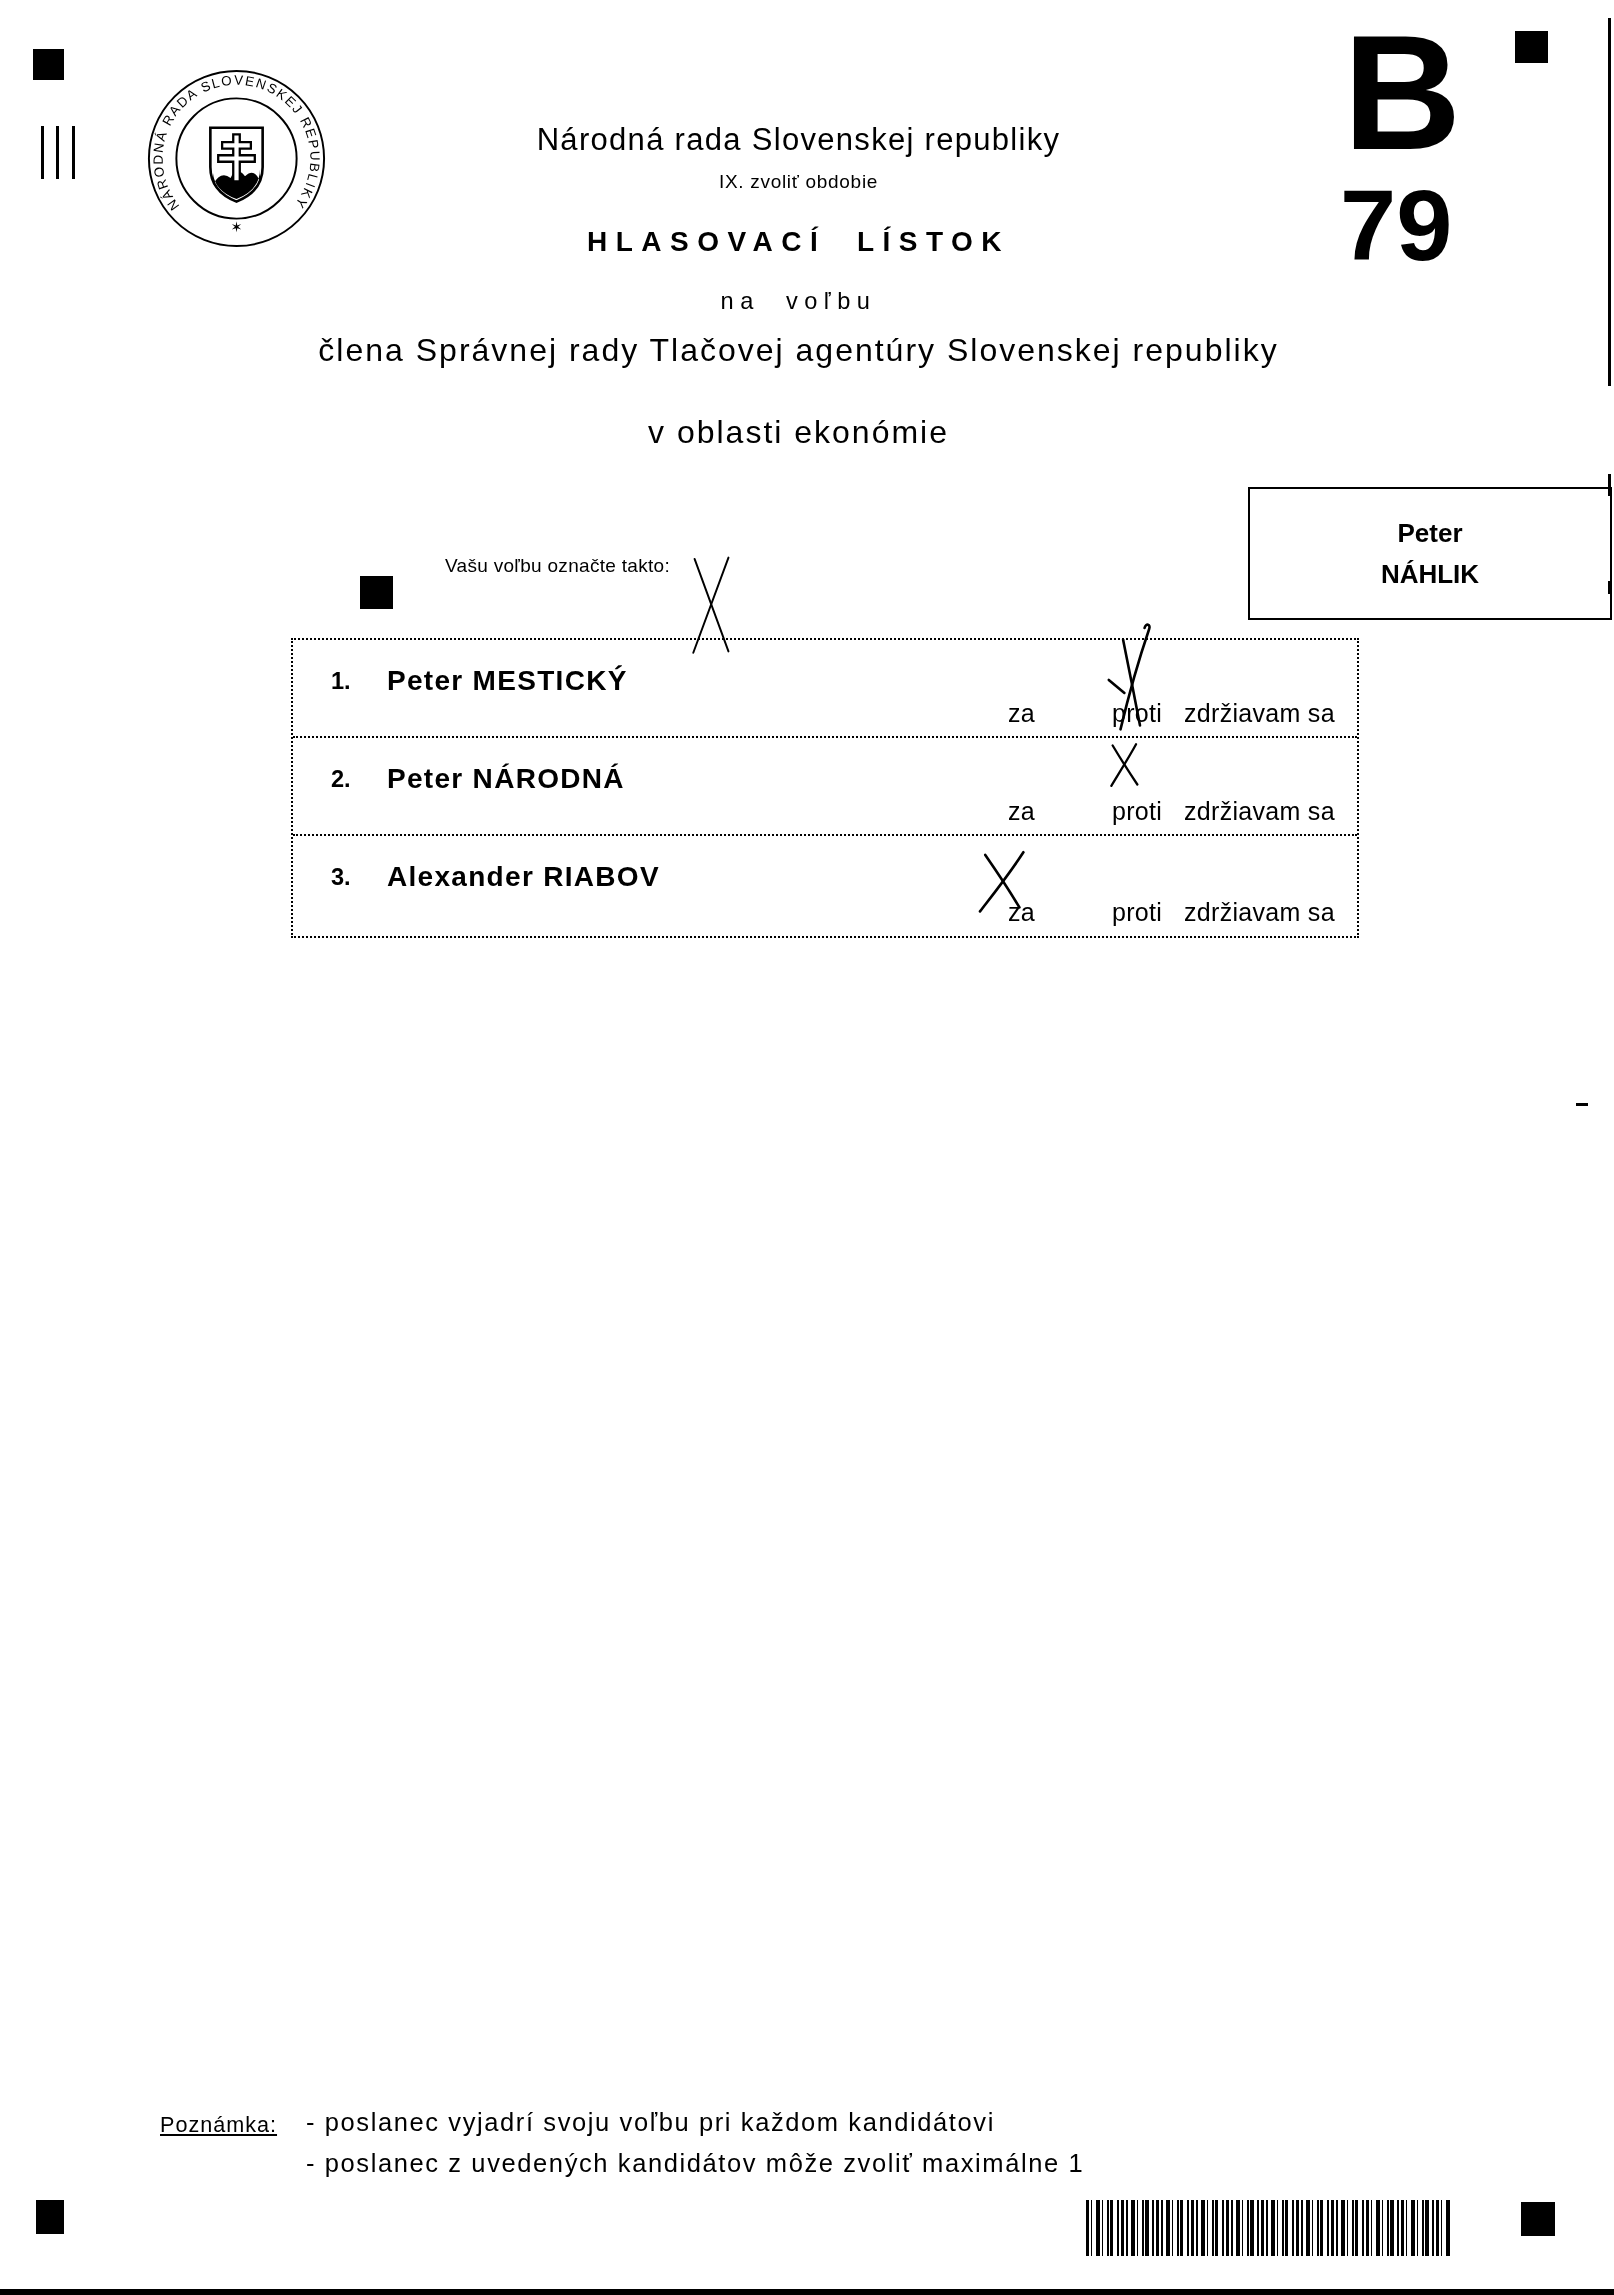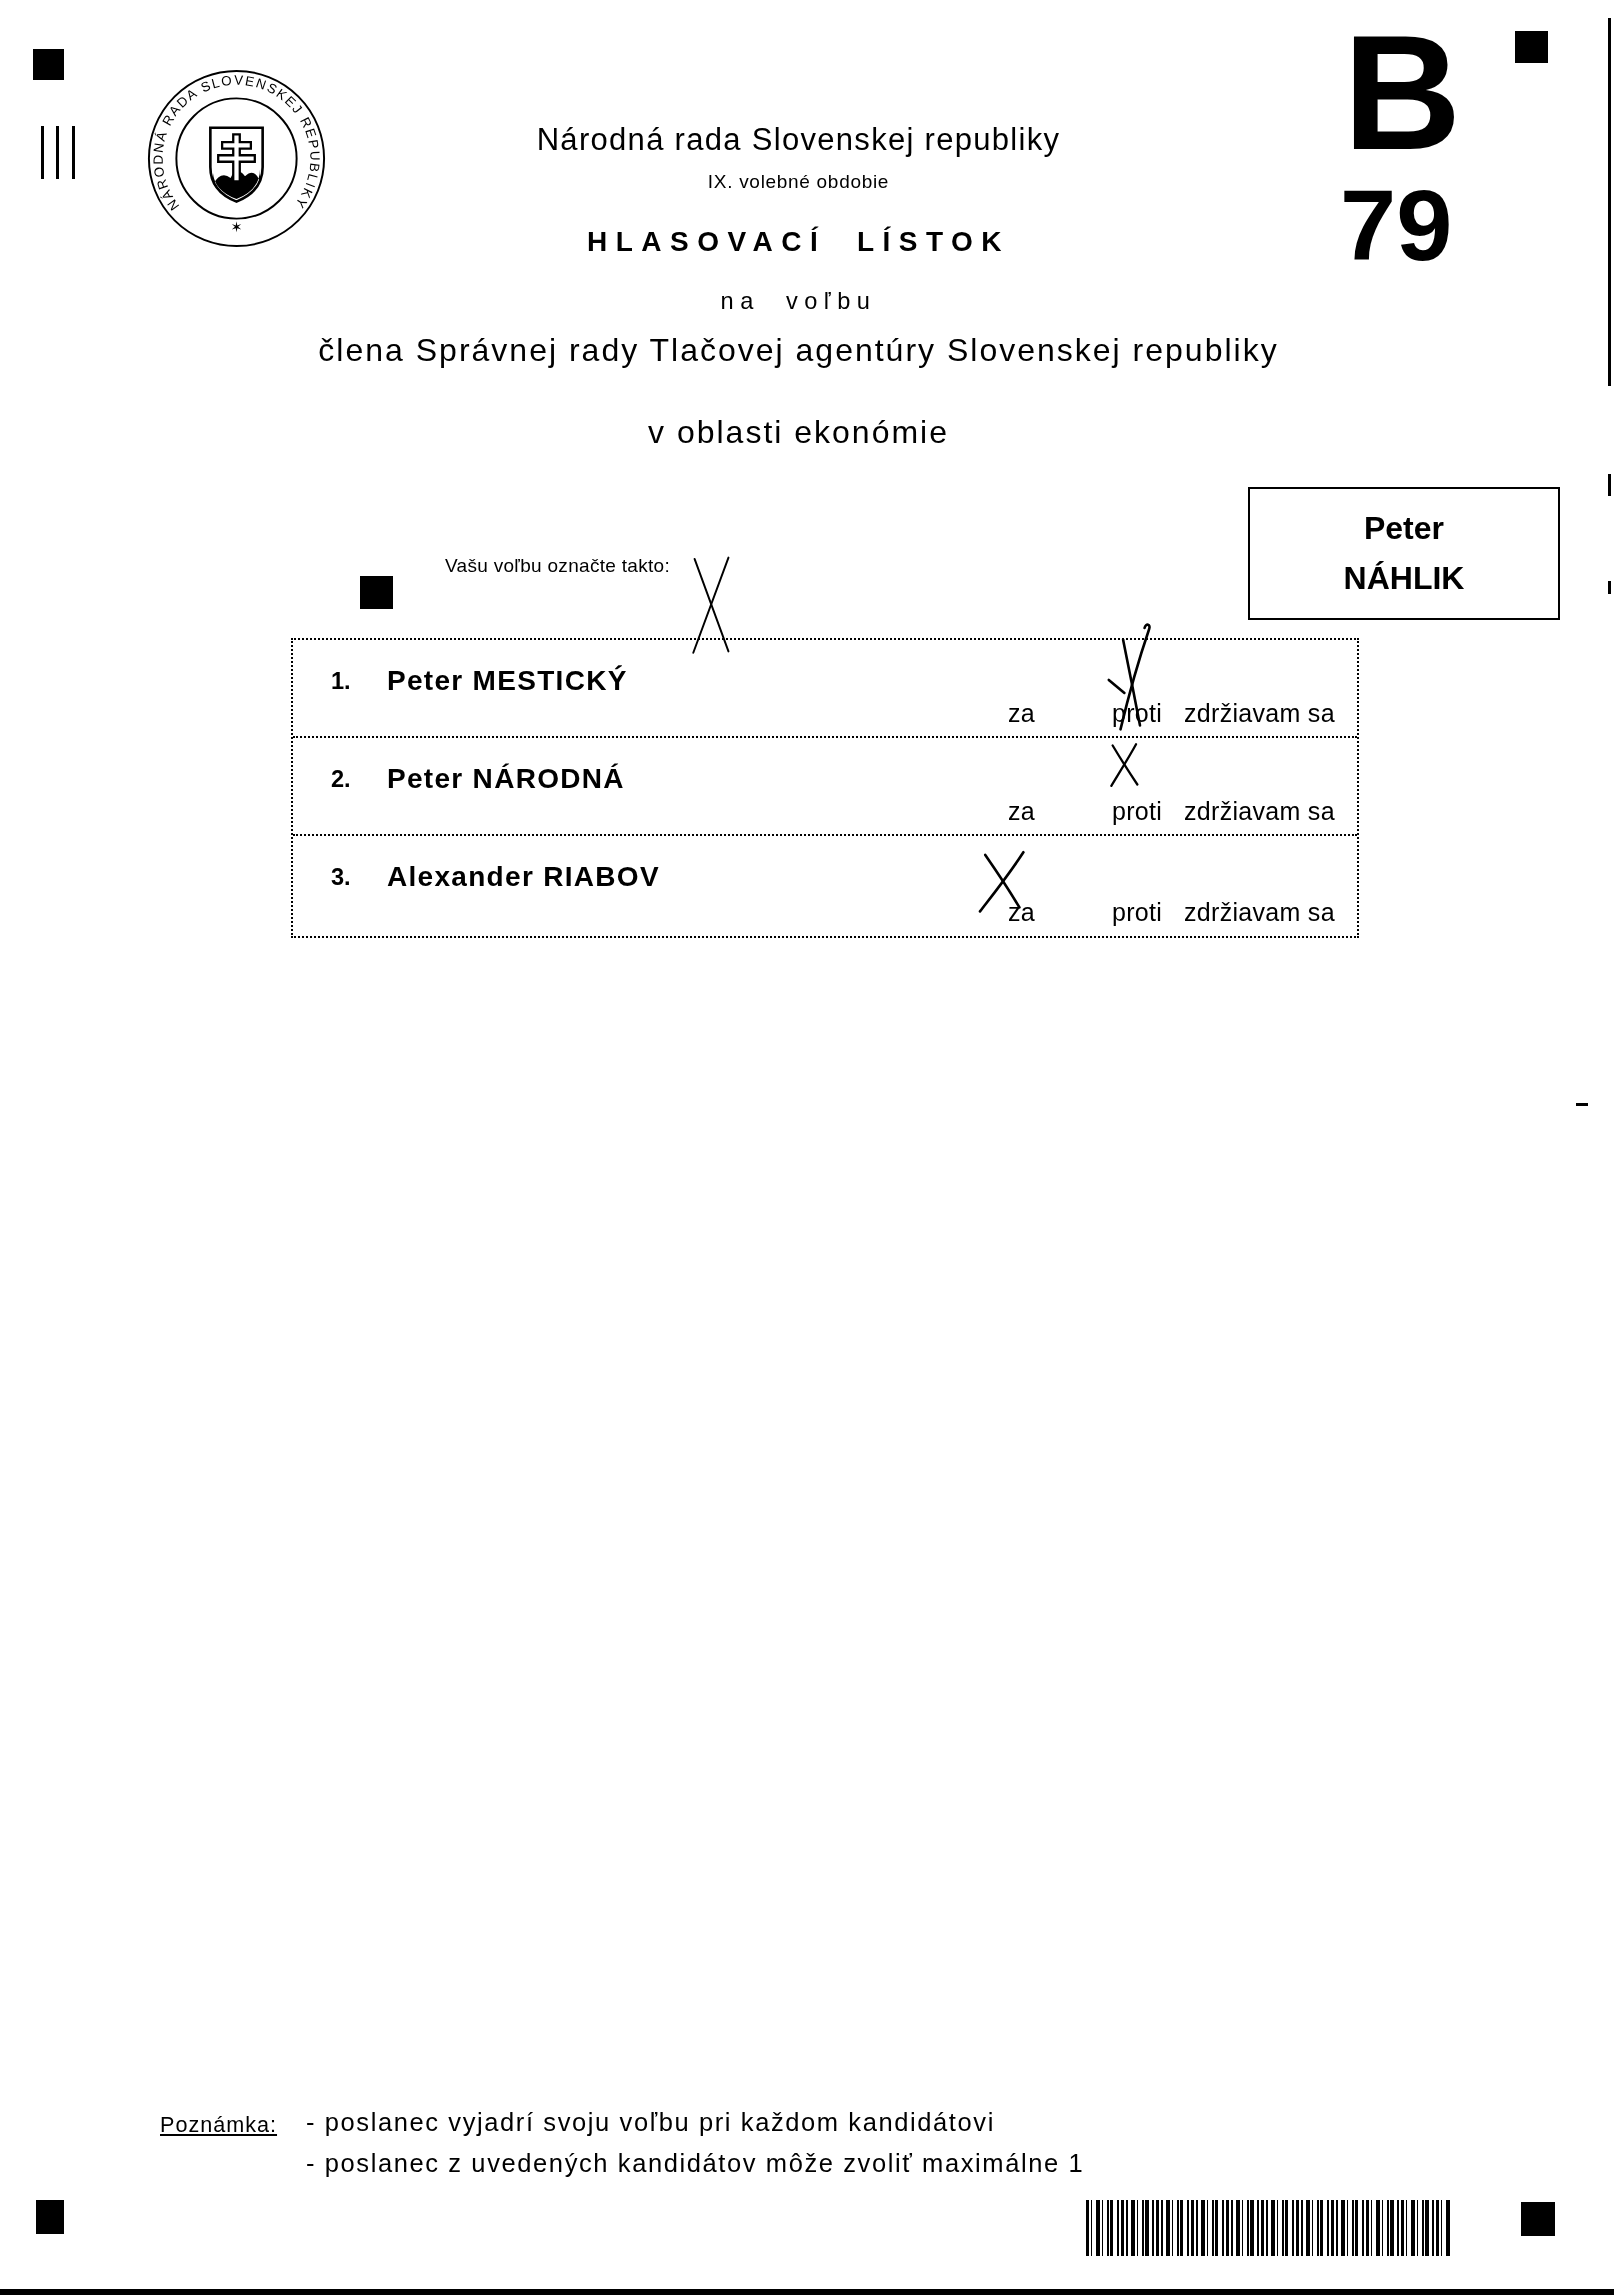--- a/index.html
+++ b/index.html
@@ -18,23 +18,23 @@
   .subject{top:332px;font-size:32px;letter-spacing:2px;}
   .area{top:414px;font-size:32px;letter-spacing:2px;}
   .hlasujem{top:500px;font-size:28px;font-weight:700;letter-spacing:11px;}
   
   .ballot-letter{left:1343px;top:10.5px;font-size:164px;font-weight:700;line-height:1;}
   .ballot-number{left:1340px;top:175px;font-size:101px;font-weight:700;line-height:1;}
   
   .blk{background:#000;}
   
   .voter-box{
-    left:1248px;top:487px;width:312px;height:133px;border:2.6px solid #000;
+    left:1248px;top:487px;width:364px;height:133px;border:2.6px solid #000;
     display:flex;flex-direction:column;align-items:center;justify-content:center;
-    font-size:32px;font-weight:700;line-height:1.55;text-align:center;box-sizing:border-box;
+    font-size:26px;font-weight:700;line-height:1.55;text-align:center;box-sizing:border-box;
   }
   
   .instr-sq{left:360px;top:576px;width:33px;height:33px;}
   .instr-label{left:445px;top:555px;font-size:19px;letter-spacing:0.3px;text-align:right;}
   
   .ctable{
     left:291px;top:638px;width:1068px;height:300px;
     border:2px dotted #000;box-sizing:border-box;
   }
   .crow{position:relative;width:100%;}
@@ -93,21 +93,21 @@
     <text x="140" y="252" text-anchor="middle" font-size="22" fill="#000">✶</text>
 
     <g>
       <path d="M 100 93 L 180 93 L 180 153 Q 180 190 140 206 Q 100 190 100 153 Z" fill="#fff" stroke="#000" stroke-width="4"></path>
       <path d="M 104 180 Q 116 158 131 170 Q 139 150 153 167 Q 168 153 176 176 L 176 156 Q 176 188 140 202 Q 106 189 104 162 Z" fill="#000"></path>
       <path d="M135,103 h10 v12 h17 v10 h-17 v10 h23 v10 h-23 v30 h-10 v-30 h-23 v-10 h23 v-10 h-17 v-10 h17 z" fill="#fff" stroke="#000" stroke-width="3.5"></path>
     </g>
   </svg>
 
   <div class="abs ctr org">Národná rada Slovenskej republiky</div>
-  <div class="abs ctr term">IX. volebné obdobie</div>
+  <div class="abs ctr term">IX. zvoliť obdobie</div>
   <div class="abs ctr doctitle">HLASOVACÍ LÍSTOK</div>
   <div class="abs ctr intro">na voľbu</div>
   <div class="abs ctr subject">člena Správnej rady Tlačovej agentúry Slovenskej republiky</div>
   <div class="abs ctr area">v oblasti ekonómie</div>
 
   <div class="abs ballot-letter">B</div>
   <div class="abs ballot-number">79</div>
 
   <div class="abs voter-box">
     <span>Peter</span>

